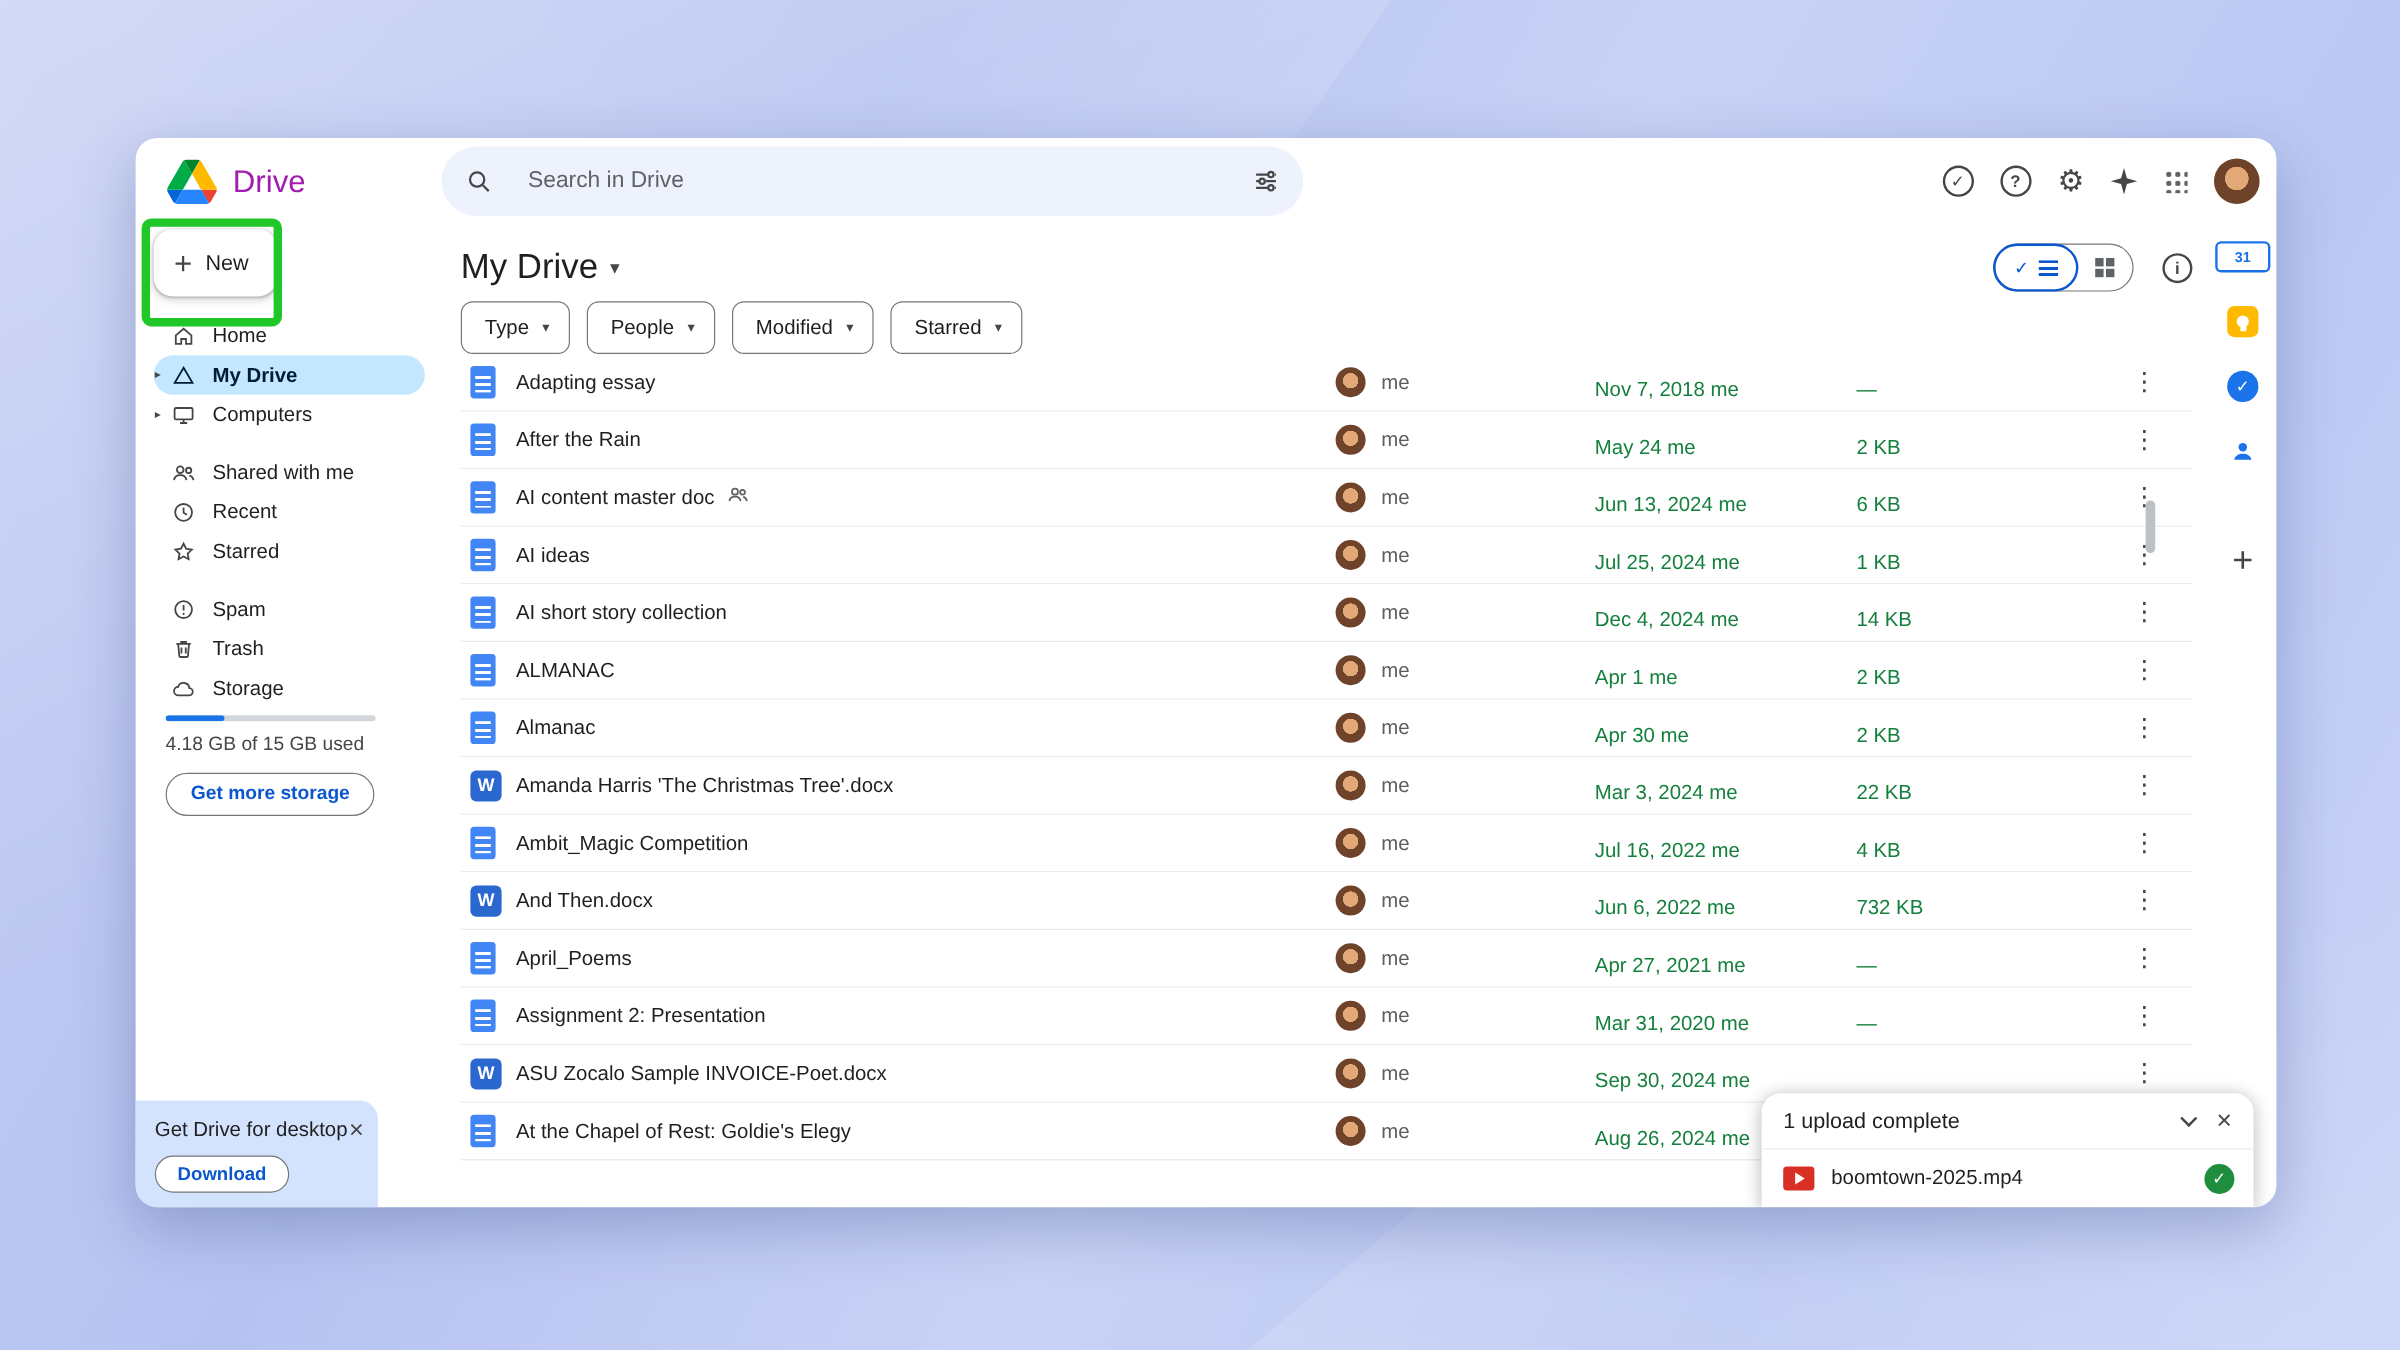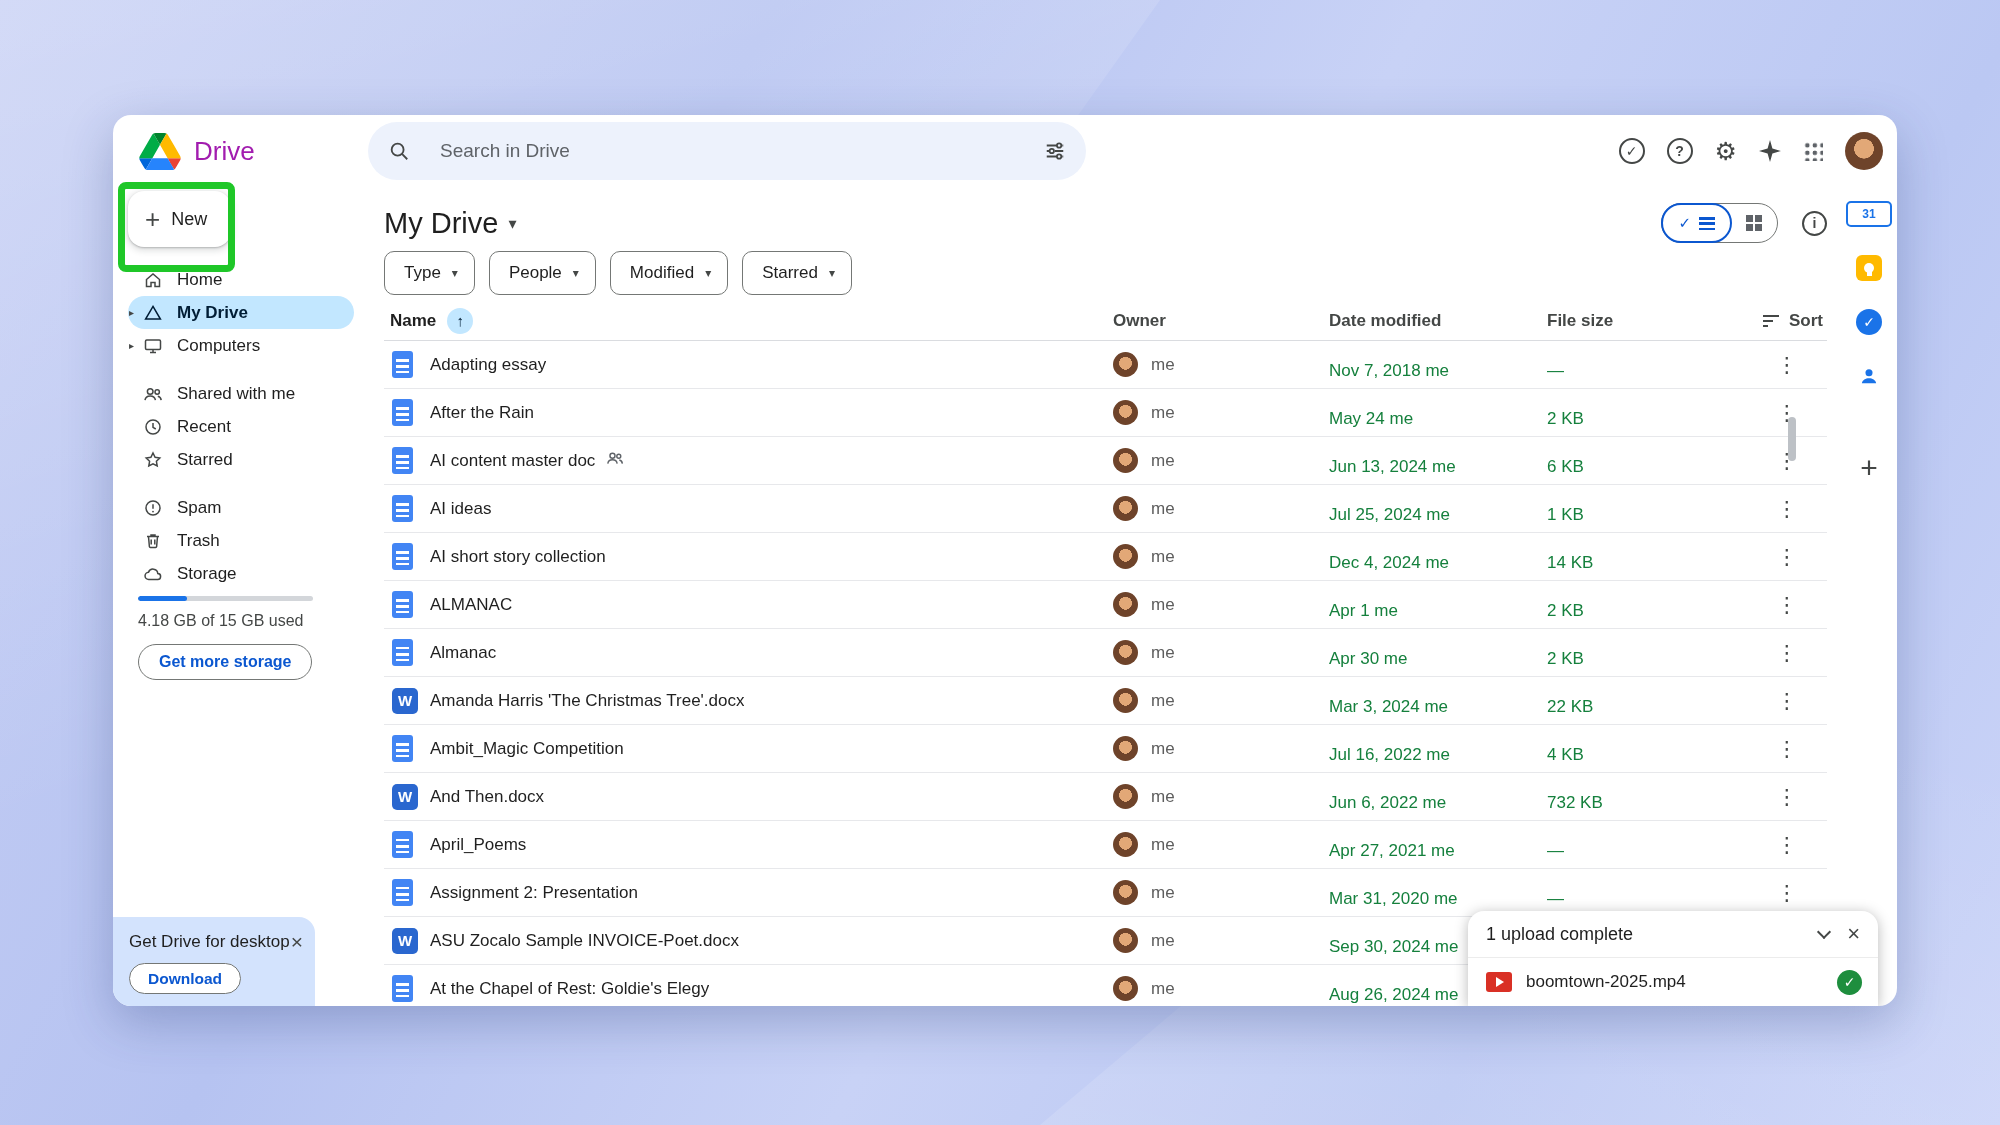--- a/index.html
+++ b/index.html
@@ -298,35 +298,20 @@
           <div class="chip">
             <span>Modified</span>
               <span class="caret">▾</span>
           </div>
           <div class="chip">
             <span>Starred</span>
               <span class="caret">▾</span>
           </div>
         </div>
 
-        <div class="table-header">
-          <div class="th-name">
-            <span>Name</span>
-            <span class="sort-chip">↑</span>
-          </div>
-          <div>Owner</div>
-          <div>Date modified</div>
-          <div>File size</div>
-          <div class="th-sort">
-            <svg width="18" height="14" viewBox="0 0 18 14">
-                <path d="M1 2h16M1 7h10M1 12h5" stroke="#444746" stroke-width="2"></path>
-              </svg>
-            <span>Sort</span>
-          </div>
-        </div>
 
         <div class="file-list">
   <div class="row">
     <div class="ficon-cell">
                 <span class="ficon gdoc"></span>
               </div>
     <div class="fname-cell">
       <span class="fname">Adapting essay</span>
 
     </div>

